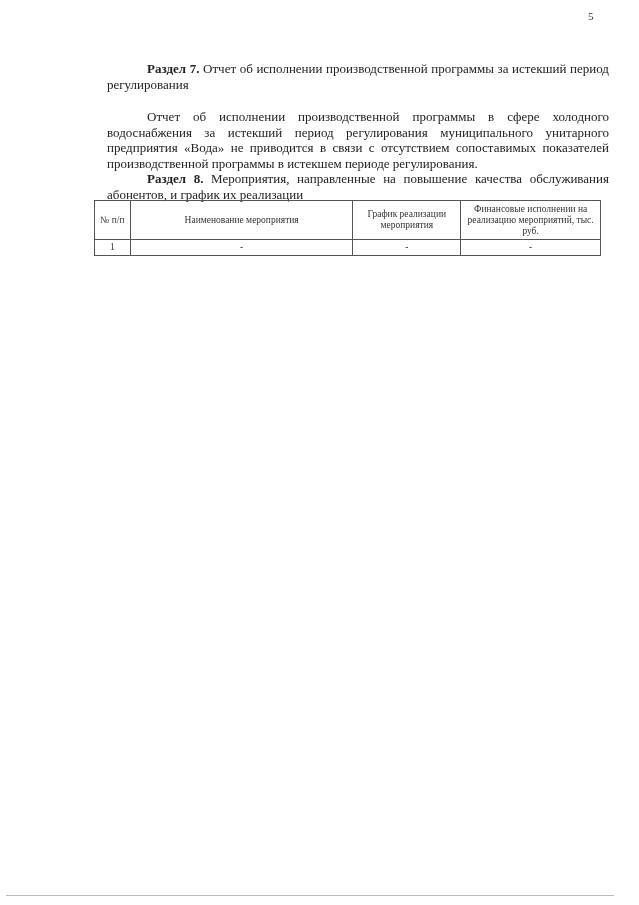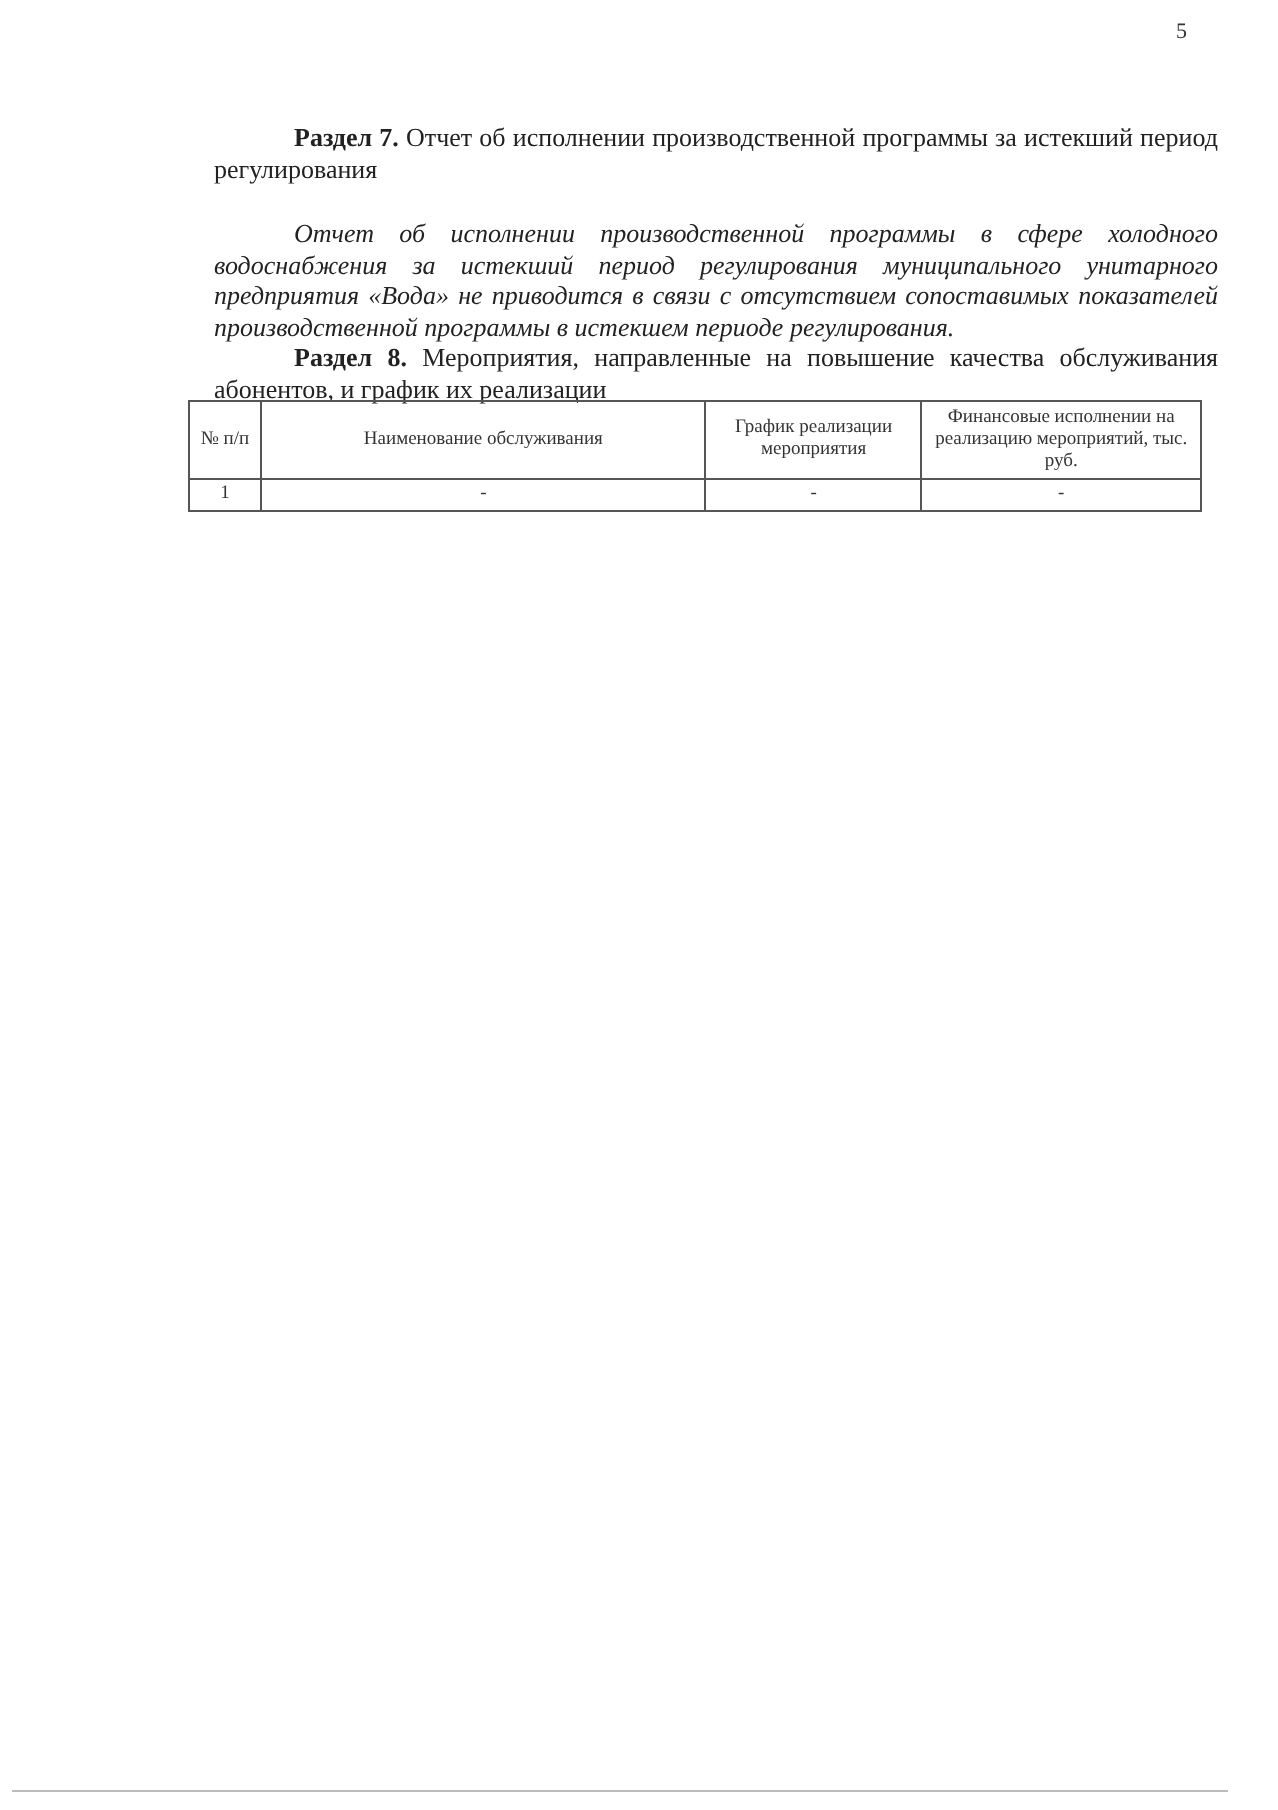--- a/index.html
+++ b/index.html
@@ -4,21 +4,21 @@
   <style>
     html, body { margin: 0; padding: 0; background: #ffffff; }
     body { width: 639px; height: 905px; position: relative; overflow: hidden;
            font-family: "Liberation Serif", "DejaVu Serif", serif; color: #222; }
     .page-num { position: absolute; left: 588px; top: 10px; font-size: 11px; color: #333; }
     .para { position: absolute; left: 97px; width: 502px; font-size: 13px; line-height: 15.5px;
             text-align: justify; margin: 10px; }
     .para .b { font-weight: bold; }
     .indent { text-indent: 40px; }
     #s7 { top: 51px; }
-    #p7 { top: 99px; text-align-last: left; font-style: italic; }
+    #p7 { top: 99px; text-align-last: left; }
     #s8 { top: 161px; }
     table.measures { position: absolute; left: 94px; top: 200px; width: 507px; border-collapse: collapse;
                      font-size: 9.5px; line-height: 11px; color: #333; }
     table.measures td, table.measures th { border: 1px solid #555; text-align: center; vertical-align: middle;
                      font-weight: normal; padding: 1px 3px; }
     table.measures thead th { height: 36px; }
     table.measures tbody td { height: 13px; }
     .footer-line { position: absolute; left: 6px; top: 895px; width: 608px; height: 1px; background: #bbb; }
   </style>
 </head>
@@ -39,21 +39,21 @@
 <table class="measures">
   <colgroup>
     <col style="width:36px">
       <col style="width:223px">
       <col style="width:108px">
       <col style="width:140px">
   </colgroup>
   <thead>
     <tr>
       <th>№ п/п</th>
-      <th>Наименование обслуживания</th>
+      <th>Наименование мероприятия</th>
       <th>График реализации мероприятия</th>
       <th>Финансовые исполнении на реализацию мероприятий, тыс. руб.</th>
     </tr>
   </thead>
   <tbody>
     <tr>
       <td>1</td>
       <td>-</td>
       <td>-</td>
       <td>-</td>

